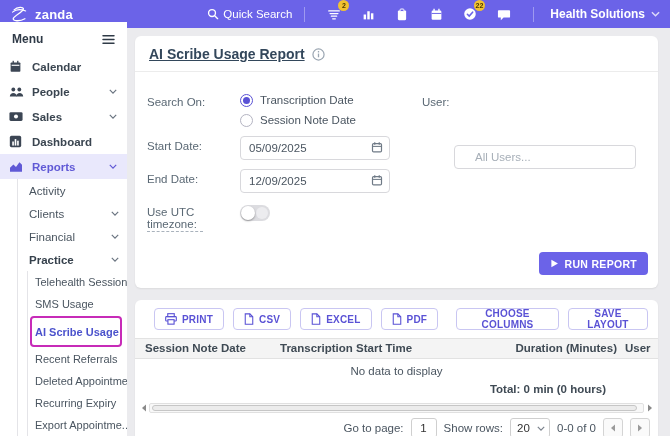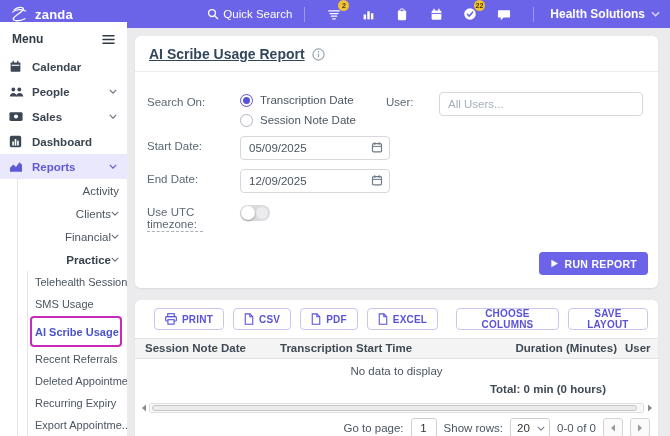--- a/index.html
+++ b/index.html
@@ -43,21 +43,21 @@
   .nav-item .nicon { width: 15px; margin-right: 8px; color: #3c4654; flex: 0 0 15px; }
   .nav-item .nlabel { flex: 1; white-space: nowrap; overflow: hidden; }
   .nav-item .chev { color: #6a7480; }
   .nav-item.active { background: #e9e8fc; color: #6059d6; }
   .nav-item.active .nicon, .nav-item.active .chev { color: #6059d6; }
   .subnav1 { margin-left: 17px; border-left: 1px solid #e4e4e8; }
   .sub1-item {
     height: 23px; display: flex; align-items: center; padding: 0 8px 0 11px;
     font-size: 11.5px; color: #4a5560; cursor: pointer;
   }
-  .sub1-item .nlabel { flex: 1; white-space: nowrap; overflow: hidden; text-align: right; }
+  .sub1-item .nlabel { flex: 1; white-space: nowrap; overflow: hidden; }
   .sub1-item .chev { color: #6a7480; }
   .sub1-item.bold { font-weight: 700; color: #36414c; }
   .subnav2 { margin-left: 9px; border-left: 1px solid #e4e4e8; }
   .sub2-item {
     height: 22px; display: flex; align-items: center; padding: 0 2px 0 7px;
     font-size: 11px; color: #4a5560; cursor: pointer; white-space: nowrap; overflow: hidden;
   }
   .sub2-item.selected {
     border: 2px solid #c72bb8; border-radius: 4px; color: #4b52cc; font-weight: 700;
     height: 31px; margin: 1px 5px 1px 2px; padding: 0 3px;
@@ -80,23 +80,23 @@
   .radio.checked::after { content: ''; position: absolute; inset: 2px; border-radius: 50%; background: #5a52d5; }
 
   .input-wrap { position: relative; }
   .text-input {
     width: 150px; height: 24px; border: 1px solid #d8d8dc; border-radius: 4px;
     font-family: inherit; font-size: 11.5px; color: #4a5560; padding: 0 24px 0 8px; outline: none;
   }
   .text-input::placeholder { color: #a7afb8; }
   .cal-icon { position: absolute; right: 7px; top: 5px; color: #6f7a86; cursor: pointer; }
 
-  .user-group { position: absolute; top: 20px; right: 15px; display: flex; }
+  .user-group { position: absolute; top: 20px; right: 22px; display: flex; flex-direction: column; }
   .user-group .flabel { flex: 0 0 53px; }
-  .user-input { width: 204px; padding: 0 8px; }
+  .user-input { width: 182px; padding: 0 20px; margin-left: 32px; }
 
   .utc-row { margin-top: 4px; }
   .utc-label-text { display: inline-block; width: 56px; border-bottom: 1px dashed #a9b2bc; padding-bottom: 1px; }
   .toggle { width: 30px; height: 16px; border-radius: 8px; background: #dcdce0; position: relative; margin-top: 3px; cursor: pointer; }
   .toggle::before { content: ''; position: absolute; right: 2px; top: 2px; width: 12px; height: 12px; border-radius: 50%; background: #ececef; }
   .toggle-knob { position: absolute; left: 1px; top: 1px; width: 14px; height: 14px; border-radius: 50%; background: #fff; box-shadow: 0 1px 2px rgba(0,0,0,.35); }
 
   .run-btn {
     position: absolute; right: 10px; bottom: 13px; height: 23px;
     background: #6b63e8; color: #fff; border: none; border-radius: 4px;
@@ -422,28 +422,28 @@
             <path d="M1.5 0.8h5.5l3.5 3.5v9H1.5z" fill="none" stroke="currentColor" stroke-width="1.3"></path>
             <path d="M7 0.8v3.5h3.5" fill="none" stroke="currentColor" stroke-width="1.3"></path>
           </svg>
         <span>CSV</span>
       </button>
       <button class="tbtn">
         <svg width="10" height="12" viewBox="0 0 12 14">
             <path d="M1.5 0.8h5.5l3.5 3.5v9H1.5z" fill="none" stroke="currentColor" stroke-width="1.3"></path>
             <path d="M7 0.8v3.5h3.5" fill="none" stroke="currentColor" stroke-width="1.3"></path>
           </svg>
-        <span>PDF</span>
+        <span>EXCEL</span>
       </button>
       <button class="tbtn">
         <svg width="10" height="12" viewBox="0 0 12 14">
             <path d="M1.5 0.8h5.5l3.5 3.5v9H1.5z" fill="none" stroke="currentColor" stroke-width="1.3"></path>
             <path d="M7 0.8v3.5h3.5" fill="none" stroke="currentColor" stroke-width="1.3"></path>
           </svg>
-        <span>EXCEL</span>
+        <span>PDF</span>
       </button>
       <span class="tspacer"></span>
       <button class="tbtn">
         <span>CHOOSE COLUMNS</span>
       </button>
       <button class="tbtn">
         <span>SAVE LAYOUT</span>
       </button>
     </div>
 

